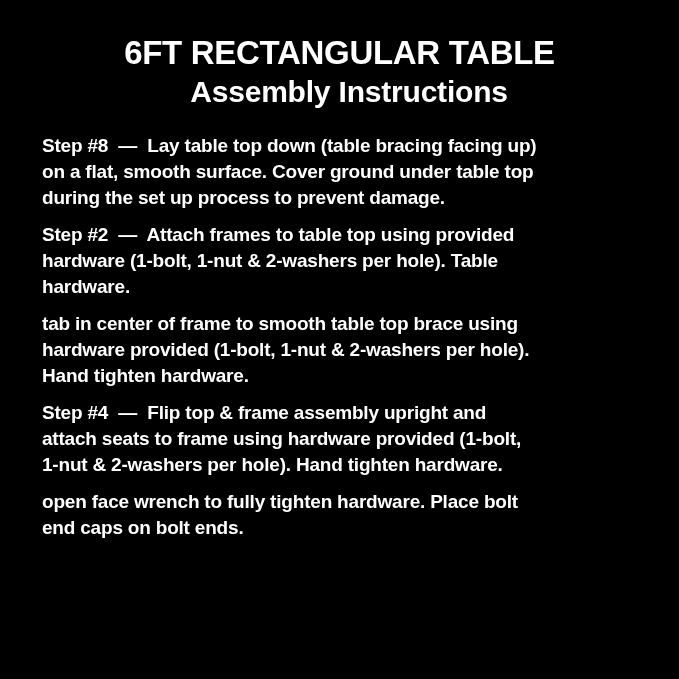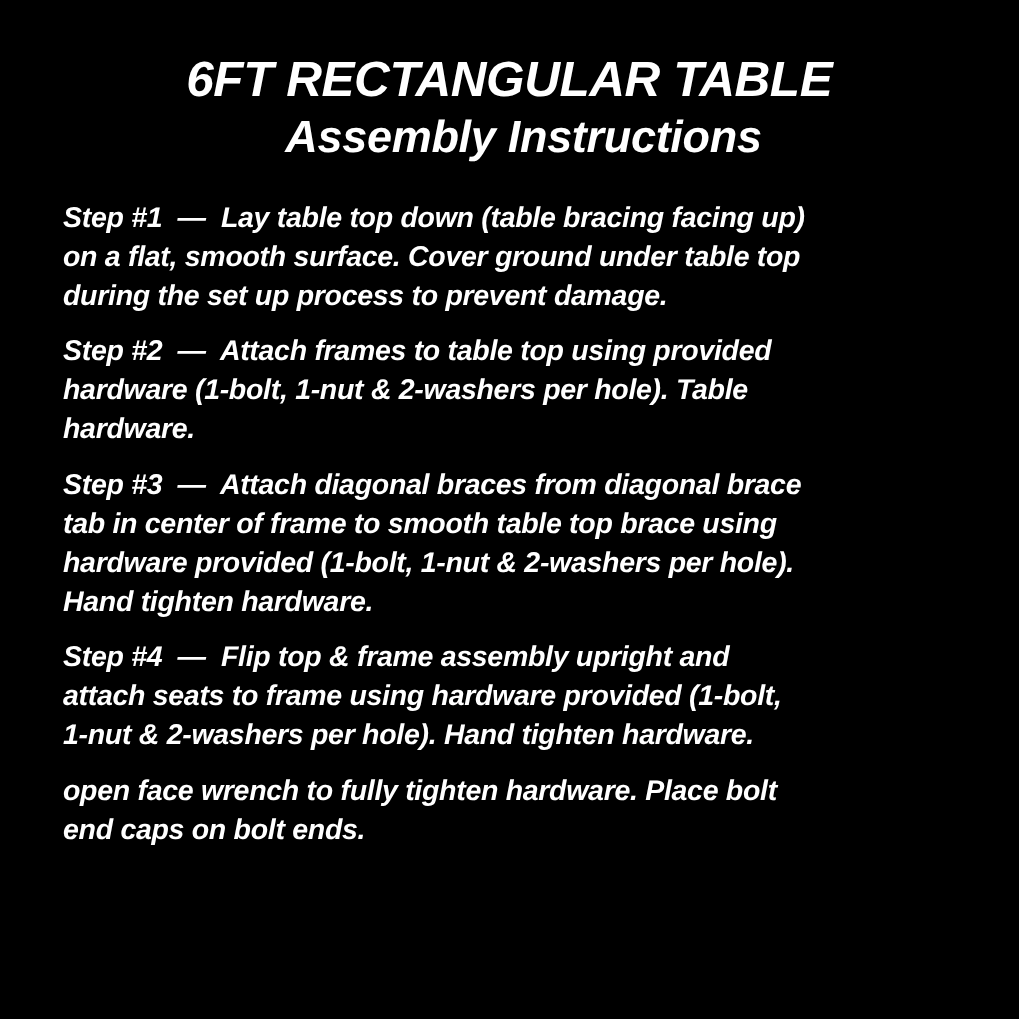--- a/index.html
+++ b/index.html
@@ -10,21 +10,20 @@
   .page {
     position: relative;
     width: 679px;
     height: 679px;
     background: #000000;
     color: #ffffff;
     font-family: "Liberation Sans", sans-serif;
     font-weight: 700;
     overflow: hidden;
     box-sizing: border-box;
-    font-style: italic;
   }
   .title {
     margin: 36px 0 0 0;
     font-size: 33px;
     line-height: 34px;
     text-align: center;
     letter-spacing: -0.3px;
     white-space: pre-wrap;
   }
   .subtitle {
@@ -56,31 +55,30 @@
 <body>
 
 <div class="page">
   <header>
     <h1 class="title">6FT RECTANGULAR TABLE</h1>
     <div class="subtitle">Assembly Instructions</div>
   </header>
 
   <main class="steps">
     <p class="step">
-      <span class="line">Step #1  —  Lay table top down (table bracing facing up)</span>
+      <span class="line">Step #8  —  Lay table top down (table bracing facing up)</span>
       <span class="line">on a flat, smooth surface. Cover ground under table top</span>
       <span class="line">during the set up process to prevent damage.</span>
     </p>
     <p class="step">
       <span class="line">Step #2  —  Attach frames to table top using provided</span>
       <span class="line">hardware (1-bolt, 1-nut &amp; 2-washers per hole). Table</span>
       <span class="line">hardware.</span>
     </p>
     <p class="step">
-      <span class="line">Step #3  —  Attach diagonal braces from diagonal brace</span>
       <span class="line">tab in center of frame to smooth table top brace using</span>
       <span class="line">hardware provided (1-bolt, 1-nut &amp; 2-washers per hole).</span>
       <span class="line">Hand tighten hardware.</span>
     </p>
     <p class="step">
       <span class="line">Step #4  —  Flip top &amp; frame assembly upright and</span>
       <span class="line">attach seats to frame using hardware provided (1-bolt,</span>
       <span class="line">1-nut &amp; 2-washers per hole). Hand tighten hardware.</span>
     </p>
     <p class="step">

